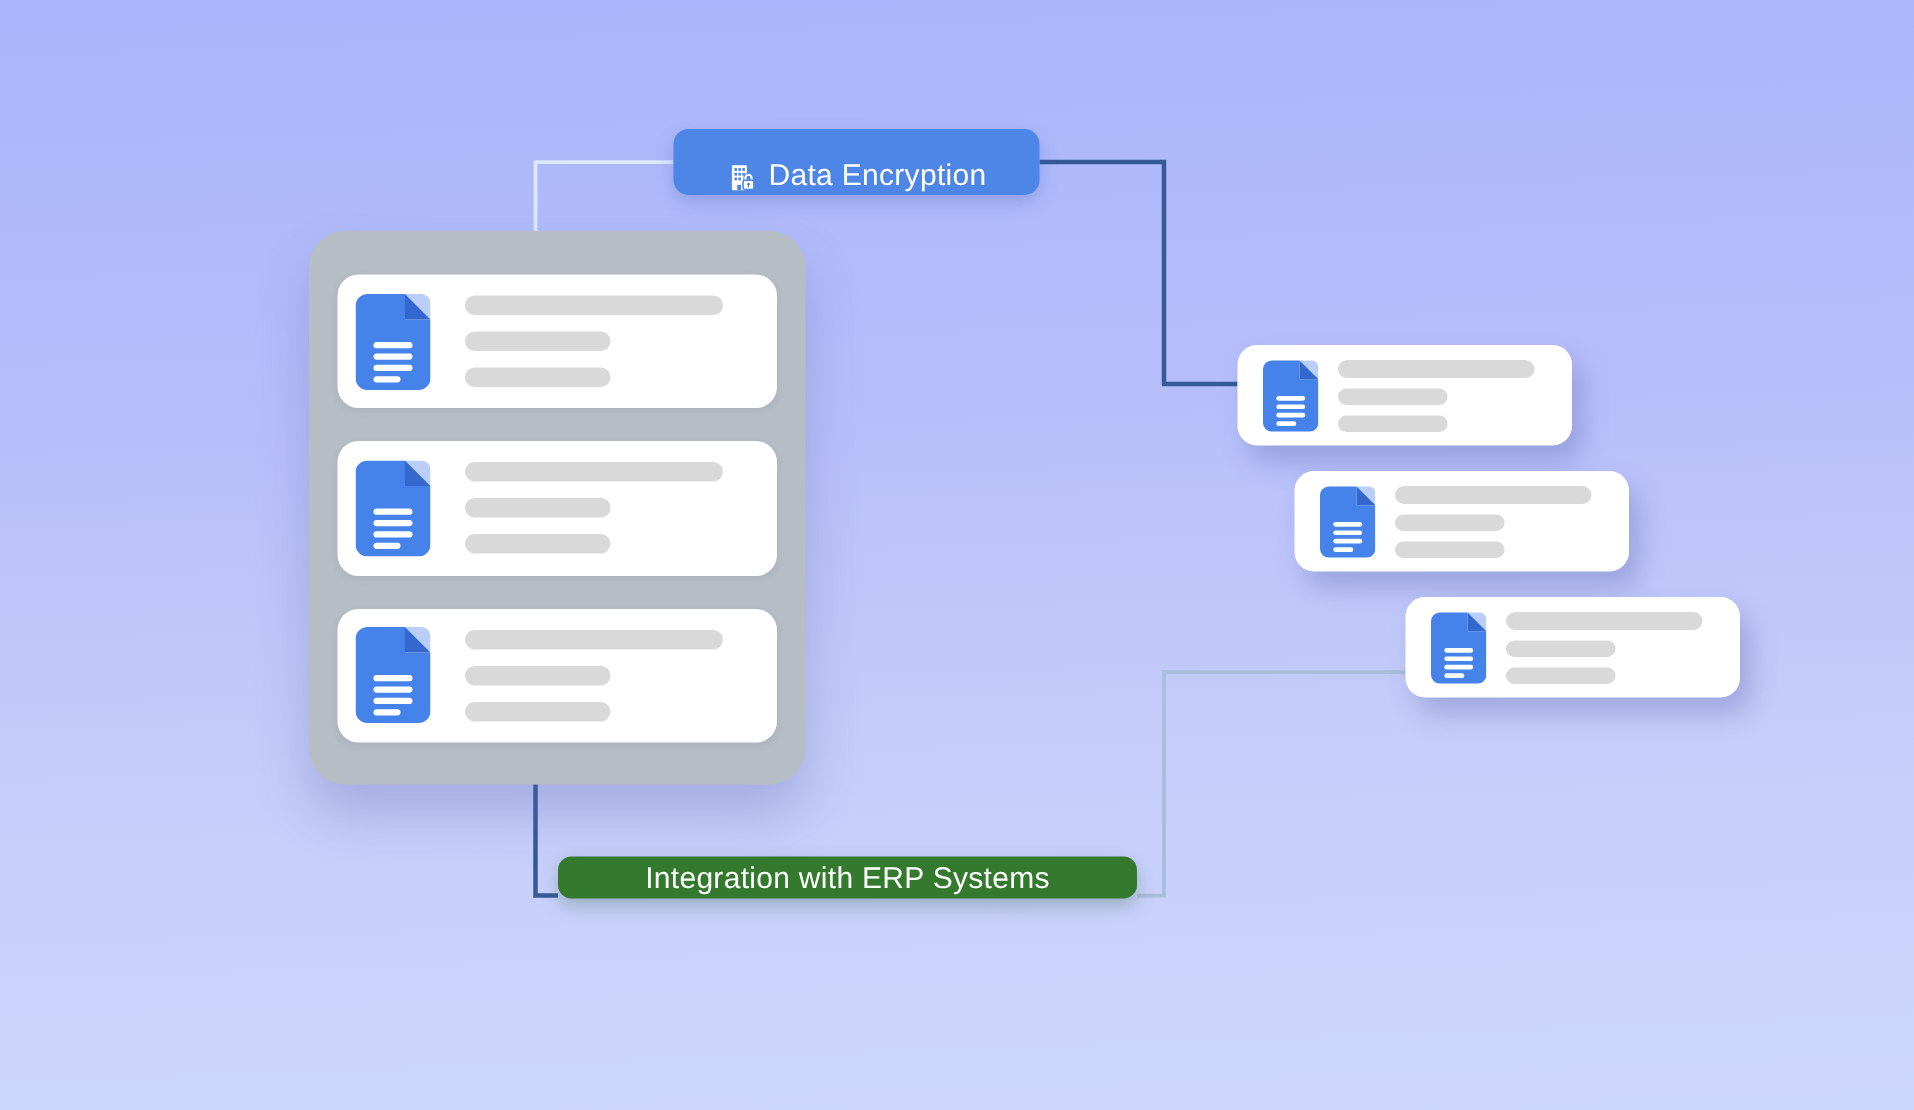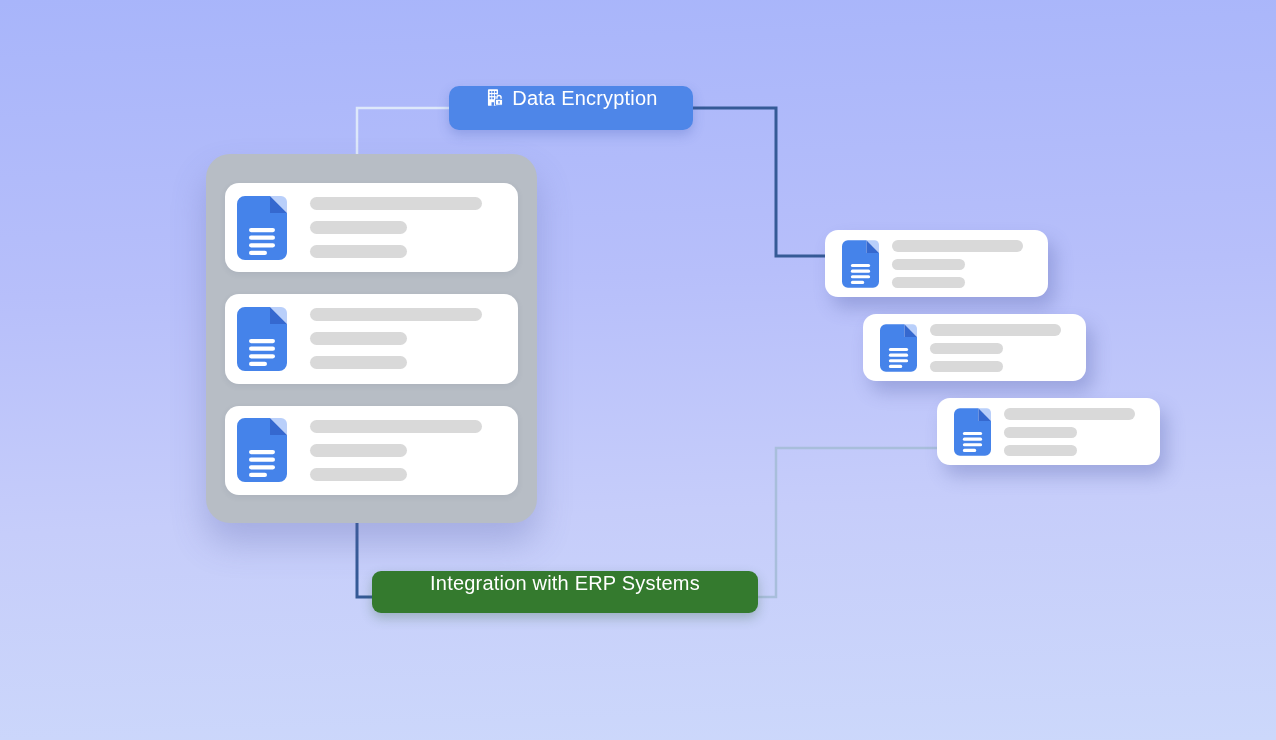--- a/index.html
+++ b/index.html
@@ -6,31 +6,31 @@
   .canvas {
     position:relative; width:1276px; height:740px; overflow:hidden;
     background:linear-gradient(178deg, #a8b5fa 0%, #b7bffa 38%, #c6cdfa 68%, #ccd8fb 100%);
     font-family:"Liberation Sans", sans-serif;
   }
   svg.connectors { position:absolute; left:0; top:0; width:1276px; height:740px; }
   svg.connectors polyline { fill:none; }
 
   
   .pill {
-    position:absolute; display:flex; align-items:flex-start; justify-content:center;
+    position:absolute; display:flex; align-items:flex-end; justify-content:center;
     gap:7px; color:#fff; font-size:20px; font-weight:500; letter-spacing:.2px;
     border:none; cursor:pointer;
   }
   .pill-encryption {
     left:449px; top:86px; width:244px; height:44px;
     background:#4e86e8; border-radius:10px;
     box-shadow:0 5px 12px rgba(62,88,180,.28);
   }
   .pill-erp {
-    left:372px; top:571px; width:386px; height:42px;
+    left:372px; top:571px; width:386px; height:28px;
     background:#347a2e; border-radius:9px;
     box-shadow:0 5px 12px rgba(50,95,60,.30);
   }
 
   
   .panel {
     position:absolute; left:206px; top:154px; width:331px; height:369px;
     background:#b7bdc5; border-radius:24px; box-sizing:border-box;
     padding:29px 19px 28px 19px; display:flex; flex-direction:column; gap:22px;
     box-shadow:0 20px 34px rgba(88,98,168,.30);

